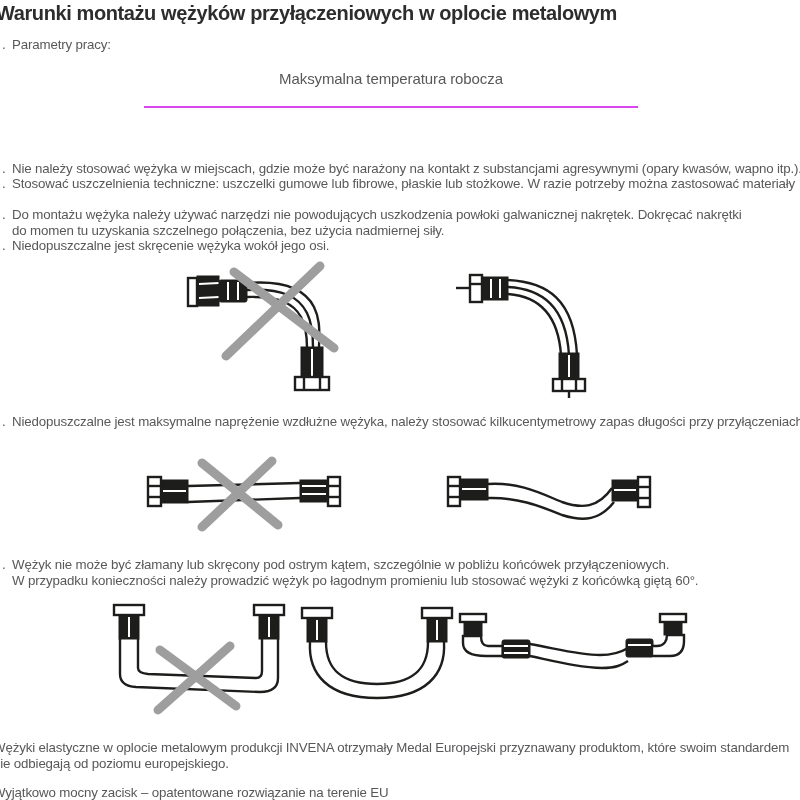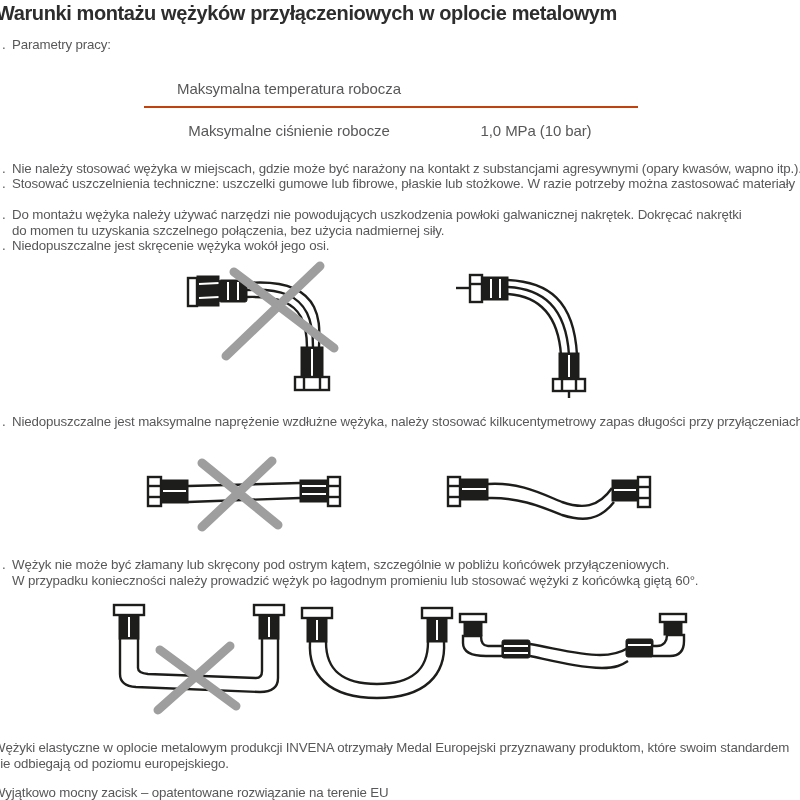--- a/index.html
+++ b/index.html
@@ -10,21 +10,21 @@
   .title{
     position:absolute;top:2px;left:-4px;margin:0;white-space:nowrap;
     font-size:20px;font-weight:700;letter-spacing:-0.4px;color:#2d2d2d;
   }
   .rule{position:absolute;left:0;padding-left:12px;font-size:13.3px;letter-spacing:-0.15px;}
   .rule .marker{position:absolute;left:2px;top:0;}
   .rline{line-height:15.5px;white-space:nowrap;}
   .rline2{line-height:16px;white-space:nowrap;}
   .ptable{position:absolute;left:144px;top:70px;width:494px;font-size:15px;letter-spacing:-0.1px;}
   .prow{display:flex;align-items:center;}
-  .prow-first{height:36px;border-bottom:2px solid #c2410c;}
+  .prow-first{height:36px;border-bottom:2px solid #d946ef;flex-direction:column;}
   .prow-second{height:44px;}
   .pcell{text-align:center;white-space:nowrap;}
   .plabel{width:290px;}
   .pvalue{width:204px;}
   .fig{position:absolute;}
   .footer-p{position:absolute;left:-7px;font-size:13.3px;letter-spacing:-0.15px;}
   .fline{line-height:16px;white-space:nowrap;}
   
   .solid{fill:#1d1d1b;stroke:#1d1d1b;stroke-width:1;}
   .outl{fill:#ffffff;stroke:#1d1d1b;stroke-width:2.4;}
@@ -41,24 +41,20 @@
 
   <div class="rule" style="top:37px">
     <span class="marker">.</span>
     <div class="rline">Parametry pracy:</div>
   </div>
 
   <div class="ptable">
     <div class="prow prow-first">
       <div class="pcell plabel">Maksymalna temperatura robocza</div>
     </div>
-    <div class="prow prow-second">
-      <div class="pcell plabel">Maksymalne ciśnienie robocze</div>
-      <div class="pcell pvalue">1,0 MPa (10 bar)</div>
-    </div>
   </div>
 
   <div class="rule" style="top:161px">
     <span class="marker">.</span>
     <div class="rline">Nie należy stosować wężyka w miejscach, gdzie może być narażony na kontakt z substancjami agresywnymi (opary kwasów, wapno itp.).</div>
   </div>
   <div class="rule" style="top:176px">
     <span class="marker">.</span>
     <div class="rline">Stosować uszczelnienia techniczne: uszczelki gumowe lub fibrowe, płaskie lub stożkowe. W razie potrzeby można zastosować materiały</div>
   </div>

